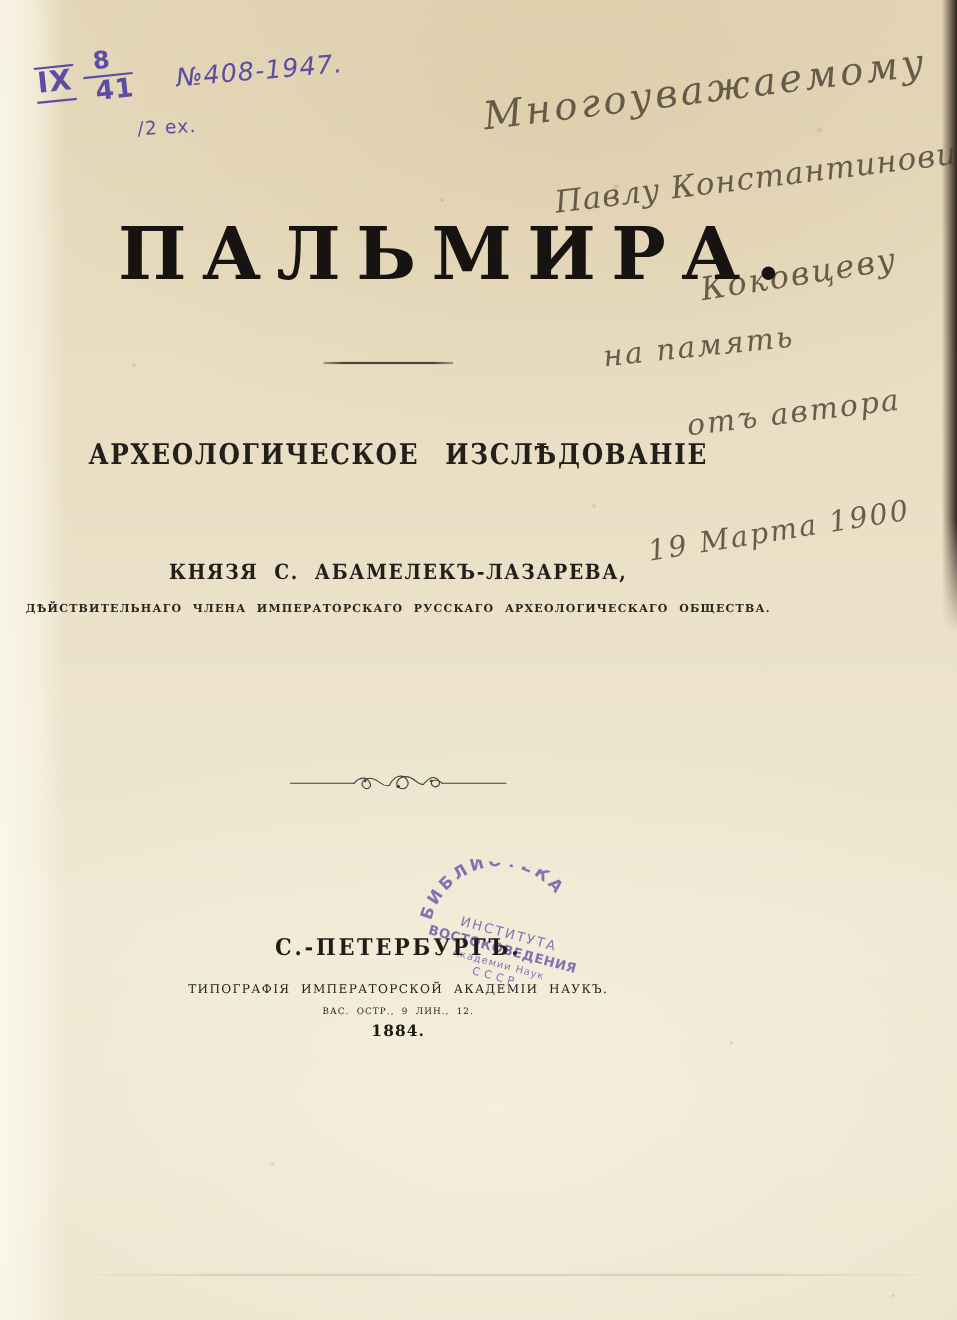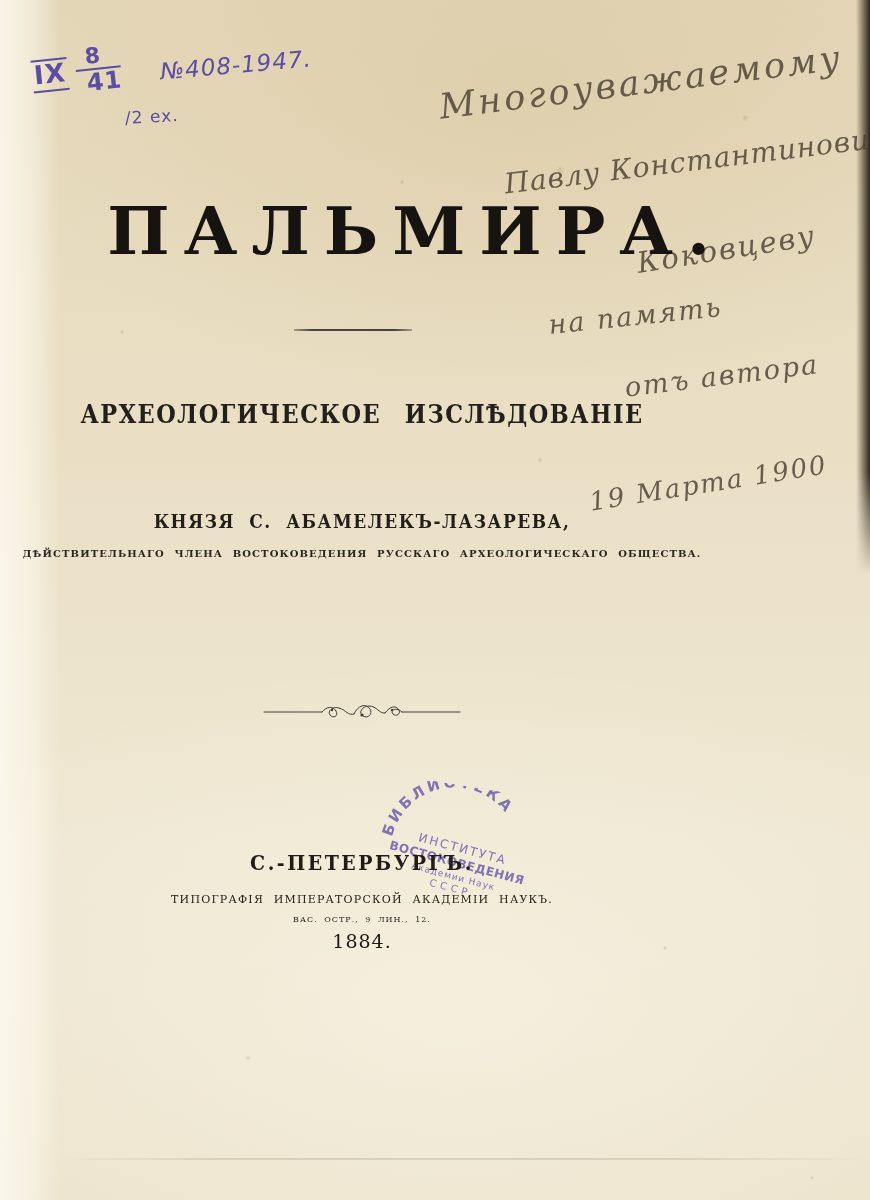--- a/index.html
+++ b/index.html
@@ -113,21 +113,21 @@
   .publisher{
     top:893px;
     font-size:11px;font-weight:normal;letter-spacing:1.2px;word-spacing:5px;white-space:nowrap;color:#262219;
   }
   .address{
     top:915px;
     font-size:8px;font-weight:normal;letter-spacing:1px;word-spacing:3px;white-space:nowrap;color:#2a2620;
   }
   .year{
     top:930px;
-    font-size:19px;font-weight:normal;letter-spacing:1px;color:#1c1915;
+    font-size:14px;font-weight:bold;letter-spacing:1px;color:#1c1915;
   }
 
   
   .stamp{
     position:absolute;left:378px;top:786px;width:165px;height:112px;
     transform:rotate(9deg);opacity:.88;
   }
   .stamp text, .stamp textPath{
     font-family:"DejaVu Sans", sans-serif;fill:#7163af;
   }
@@ -152,21 +152,21 @@
   <div class="hand l2">Павлу Константиновичу</div>
   <div class="hand l3">Коковцеву</div>
   <div class="hand l4">на память</div>
   <div class="hand l5">отъ автора</div>
   <div class="hand date">19 Марта 1900</div>
 
   <div class="block main-title">ПАЛЬМИРА.</div>
   <div class="title-rule"></div>
   <div class="block subtitle">АРХЕОЛОГИЧЕСКОЕ  ИЗСЛѢДОВАНІЕ</div>
   <div class="block author">КНЯЗЯ  С.  АБАМЕЛЕКЪ-ЛАЗАРЕВА,</div>
-  <div class="block author-title">ДѢЙСТВИТЕЛЬНАГО  ЧЛЕНА  ВОСТОКОВЕДЕНИЯ  РУССКАГО  АРХЕОЛОГИЧЕСКАГО  ОБЩЕСТВА.</div>
+  <div class="block author-title">ДѢЙСТВИТЕЛЬНАГО  ЧЛЕНА  ИМПЕРАТОРСКАГО  РУССКАГО  АРХЕОЛОГИЧЕСКАГО  ОБЩЕСТВА.</div>
 
   <svg class="ornament" width="200" height="28" viewBox="0 0 200 28">
     <g stroke="#41403c" stroke-width="1" fill="none" stroke-linecap="round">
       <path d="M2,14 H60"></path>
       <path d="M140,14 H198"></path>
       <path d="M60,14 c5,-6 11,-6 14,-1 c3,5 -3,8 -6,4 c-3,-4 3,-9 9,-7 c7,2 9,8 15,6"></path>
       <path d="M92,16 c4,-9 12,-11 16,-5 c3,5 -2,10 -7,7 c-5,-3 -1,-10 6,-10 c8,0 10,8 16,7"></path>
       <path d="M123,15 c5,-7 11,-8 14,-3 c2,4 -3,7 -6,4 c-3,-3 2,-8 9,-2"></path>
       <circle cx="100" cy="17" r="1.6" fill="#41403c" stroke="none"></circle>
       <circle cx="70" cy="12" r="1.2" fill="#41403c" stroke="none"></circle>

